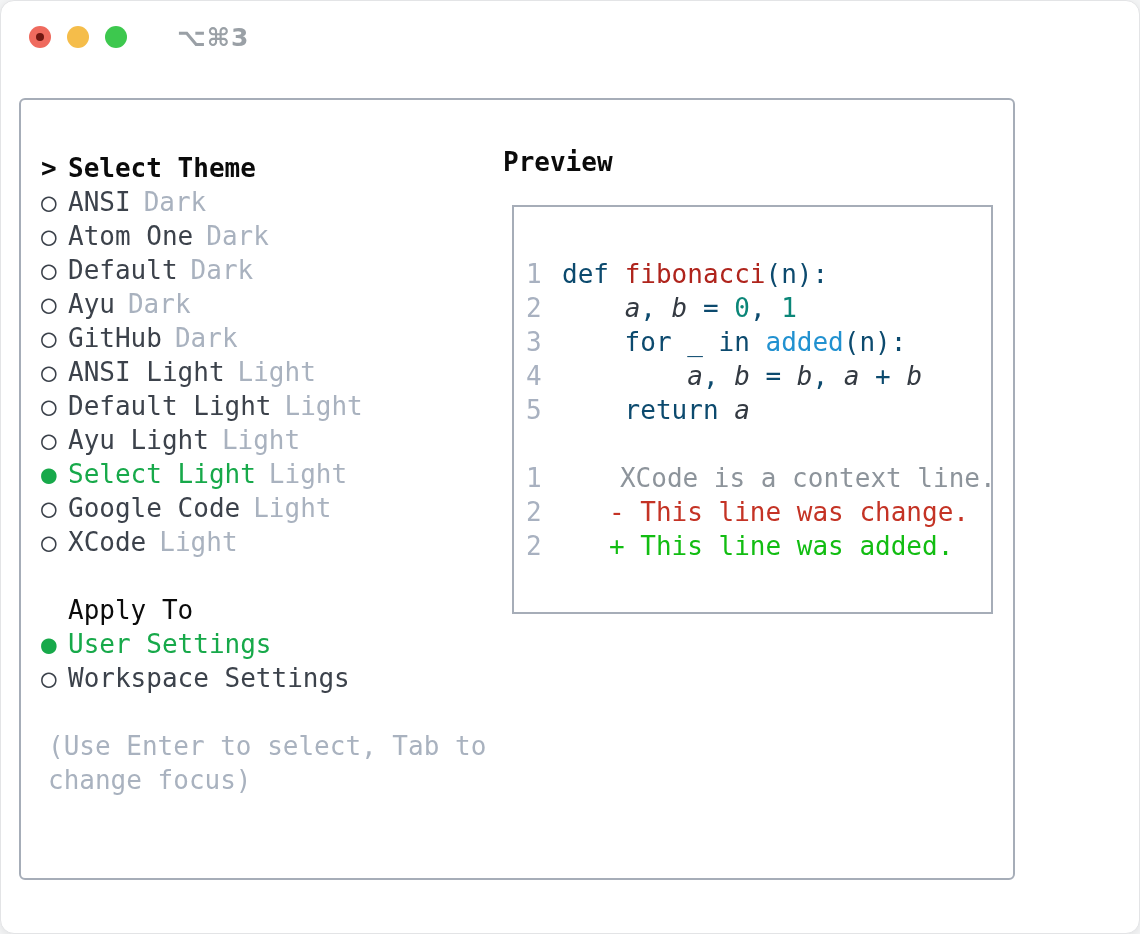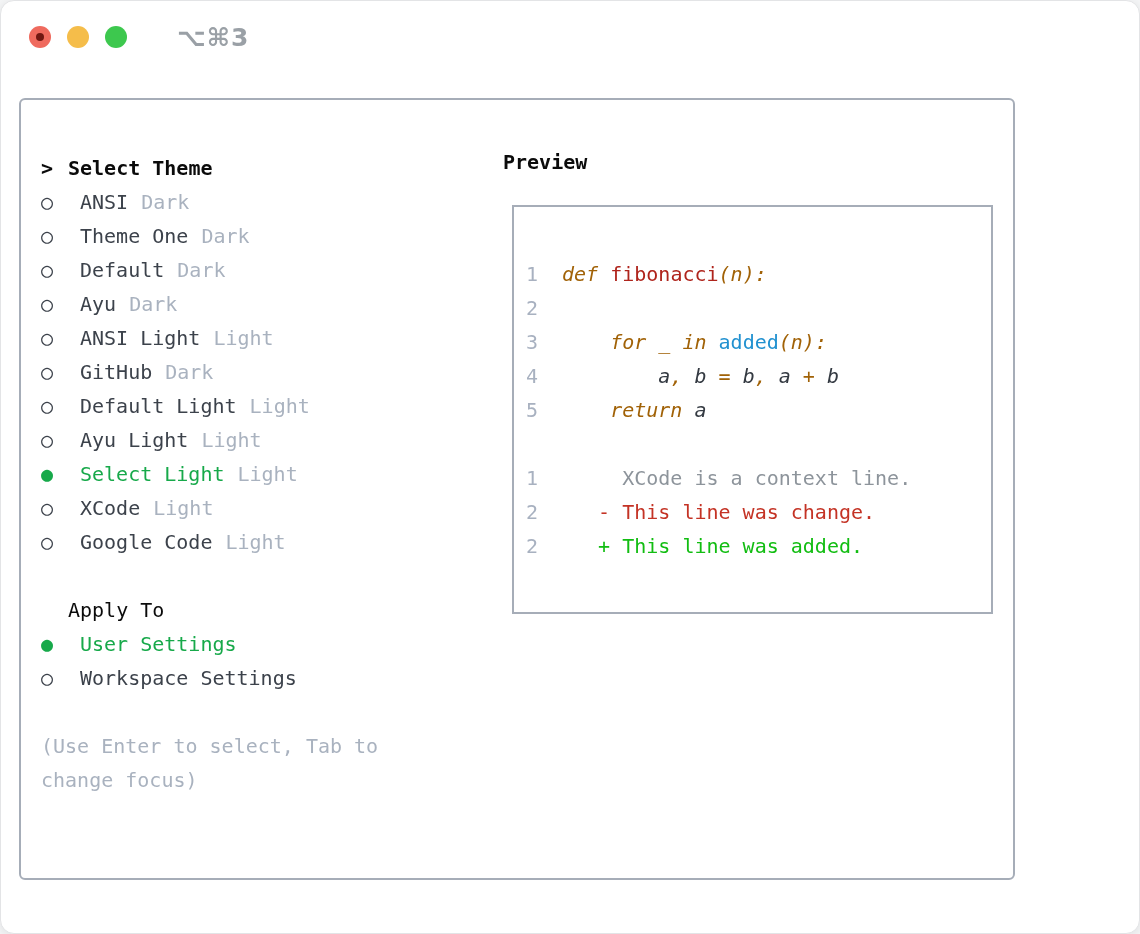--- a/index.html
+++ b/index.html
@@ -42,44 +42,44 @@
     font-family:"DejaVu Sans","Liberation Sans",sans-serif;
     font-weight:bold;font-size:25px;color:#9aa0a6;letter-spacing:1px;
   }
   
   .panel{
     position:absolute;left:18px;top:97px;width:996px;height:782px;
     border:2px solid var(--border-gray);
     border-radius:6px;
     background:#ffffff;
   }
-  .line{height:34px;line-height:34px;font-size:20px;white-space:pre;}
+  .line{height:34px;line-height:34px;font-size:26px;white-space:pre;}
   
   .left-col{position:absolute;left:20px;top:51px;}
   .bullet{display:inline-block;width:27px;color:var(--name-gray);}
   .hdr{color:var(--text-black);font-weight:bold;}
   .hdr .bullet{color:var(--text-black);font-weight:bold;}
-  .t-name{color:var(--name-gray);margin-left:12px;}
+  .t-name{color:var(--name-gray);}
   .t-tag{color:var(--muted-gray);padding-left:13px;}
   .row.selected .bullet,.row.selected .t-name{color:var(--accent-green);}
   .sec-title{color:var(--text-black);}
   .sec-title .bullet{visibility:hidden;}
-  .hint{color:var(--muted-gray);}
+  .hint{color:var(--muted-gray);margin-left:7px;}
   
   .preview-label{position:absolute;left:482px;top:45px;color:var(--text-black);font-weight:bold;}
   .preview-box{
     position:absolute;left:491px;top:105px;width:481px;height:409px;
     border:2px solid var(--border-gray);
     background:#ffffff;
     padding:50px 0 0 12px;
   }
   .pline{display:flex;}
   .ln{display:inline-block;width:36px;color:var(--ln-gray);}
   .pcode{white-space:pre;}
-  .seg-code{color:#a16207;font-style:italic;}
+  .seg-code{color:#0c4a6e;}
   .seg-var{color:#343a42;font-style:italic;}
   .seg-func{color:var(--func-red);}
   .seg-num{color:var(--number-teal);}
   .seg-builtin{color:var(--builtin-blue);}
   .seg-context{color:var(--context-gray);}
   .seg-deleted{color:var(--deleted-red);}
   .seg-added{color:var(--added-green);}
 </style>
 </head>
 <body>
@@ -95,60 +95,60 @@
     <span class="win-title">⌥⌘3</span>
   </div>
 
   <div class="panel">
 
     <div class="left-col">
       <div class="line hdr"><span class="bullet">&gt;</span><span>Select Theme</span></div>
       <div id="theme-list">
   <div class="line row"><span class="bullet">○</span><span class="t-name">ANSI</span><span class="t-tag">Dark</span></div>
 
-  <div class="line row"><span class="bullet">○</span><span class="t-name">Theme One</span><span class="t-tag">Dark</span></div>
+  <div class="line row"><span class="bullet">○</span><span class="t-name">Atom One</span><span class="t-tag">Dark</span></div>
 
   <div class="line row"><span class="bullet">○</span><span class="t-name">Default</span><span class="t-tag">Dark</span></div>
 
   <div class="line row"><span class="bullet">○</span><span class="t-name">Ayu</span><span class="t-tag">Dark</span></div>
 
 
+  <div class="line row"><span class="bullet">○</span><span class="t-name">GitHub</span><span class="t-tag">Dark</span></div>
+
   <div class="line row"><span class="bullet">○</span><span class="t-name">ANSI Light</span><span class="t-tag">Light</span></div>
-
-  <div class="line row"><span class="bullet">○</span><span class="t-name">GitHub</span><span class="t-tag">Dark</span></div>
 
   <div class="line row"><span class="bullet">○</span><span class="t-name">Default Light</span><span class="t-tag">Light</span></div>
 
   <div class="line row"><span class="bullet">○</span><span class="t-name">Ayu Light</span><span class="t-tag">Light</span></div>
 
   <div class="line row selected"><span class="bullet">●</span><span class="t-name">Select Light</span><span class="t-tag">Light</span></div>
 
+  <div class="line row"><span class="bullet">○</span><span class="t-name">Google Code</span><span class="t-tag">Light</span></div>
+
   <div class="line row"><span class="bullet">○</span><span class="t-name">XCode</span><span class="t-tag">Light</span></div>
-
-  <div class="line row"><span class="bullet">○</span><span class="t-name">Google Code</span><span class="t-tag">Light</span></div>
 </div>
       <div class="line"> </div>
       <div class="line sec-title"><span class="bullet">x</span><span>Apply To</span></div>
       <div id="apply-list">
   <div class="line row selected"><span class="bullet">●</span><span class="t-name">User Settings</span></div>
 
   <div class="line row"><span class="bullet">○</span><span class="t-name">Workspace Settings</span></div>
 </div>
       <div class="line"> </div>
       <div class="line hint">(Use Enter to select, Tab to</div>
       <div class="line hint">change focus)</div>
     </div>
 
     <div class="preview-label line">Preview</div>
 
     <div class="preview-box">
       <div id="code-lines">
   <div class="line pline"><span class="ln">1</span><span class="pcode"><span class="seg-code">def </span><span class="seg-func">fibonacci</span><span class="seg-code">(n):</span></span></div>
 
-  <div class="line pline"><span class="ln">2</span></div>
+  <div class="line pline"><span class="ln">2</span><span class="pcode"><span class="seg-code">    </span><span class="seg-var">a</span><span class="seg-code">, </span><span class="seg-var">b</span><span class="seg-code"> = </span><span class="seg-num">0</span><span class="seg-code">, </span><span class="seg-num">1</span></span></div>
 
   <div class="line pline"><span class="ln">3</span><span class="pcode"><span class="seg-code">    for _ in </span><span class="seg-builtin">added</span><span class="seg-code">(n):</span></span></div>
 
   <div class="line pline"><span class="ln">4</span><span class="pcode"><span class="seg-code">        </span><span class="seg-var">a</span><span class="seg-code">, </span><span class="seg-var">b</span><span class="seg-code"> = </span><span class="seg-var">b</span><span class="seg-code">, </span><span class="seg-var">a</span><span class="seg-code"> + </span><span class="seg-var">b</span></span></div>
 
   <div class="line pline"><span class="ln">5</span><span class="pcode"><span class="seg-code">    return </span><span class="seg-var">a</span></span></div>
 
   <div class="line pline"><span class="ln"></span><span class="pcode"></span></div>
 
   <div class="line pline"><span class="ln">1</span><span class="pcode"><span class="seg-context">     XCode is a context line.</span></span></div>

